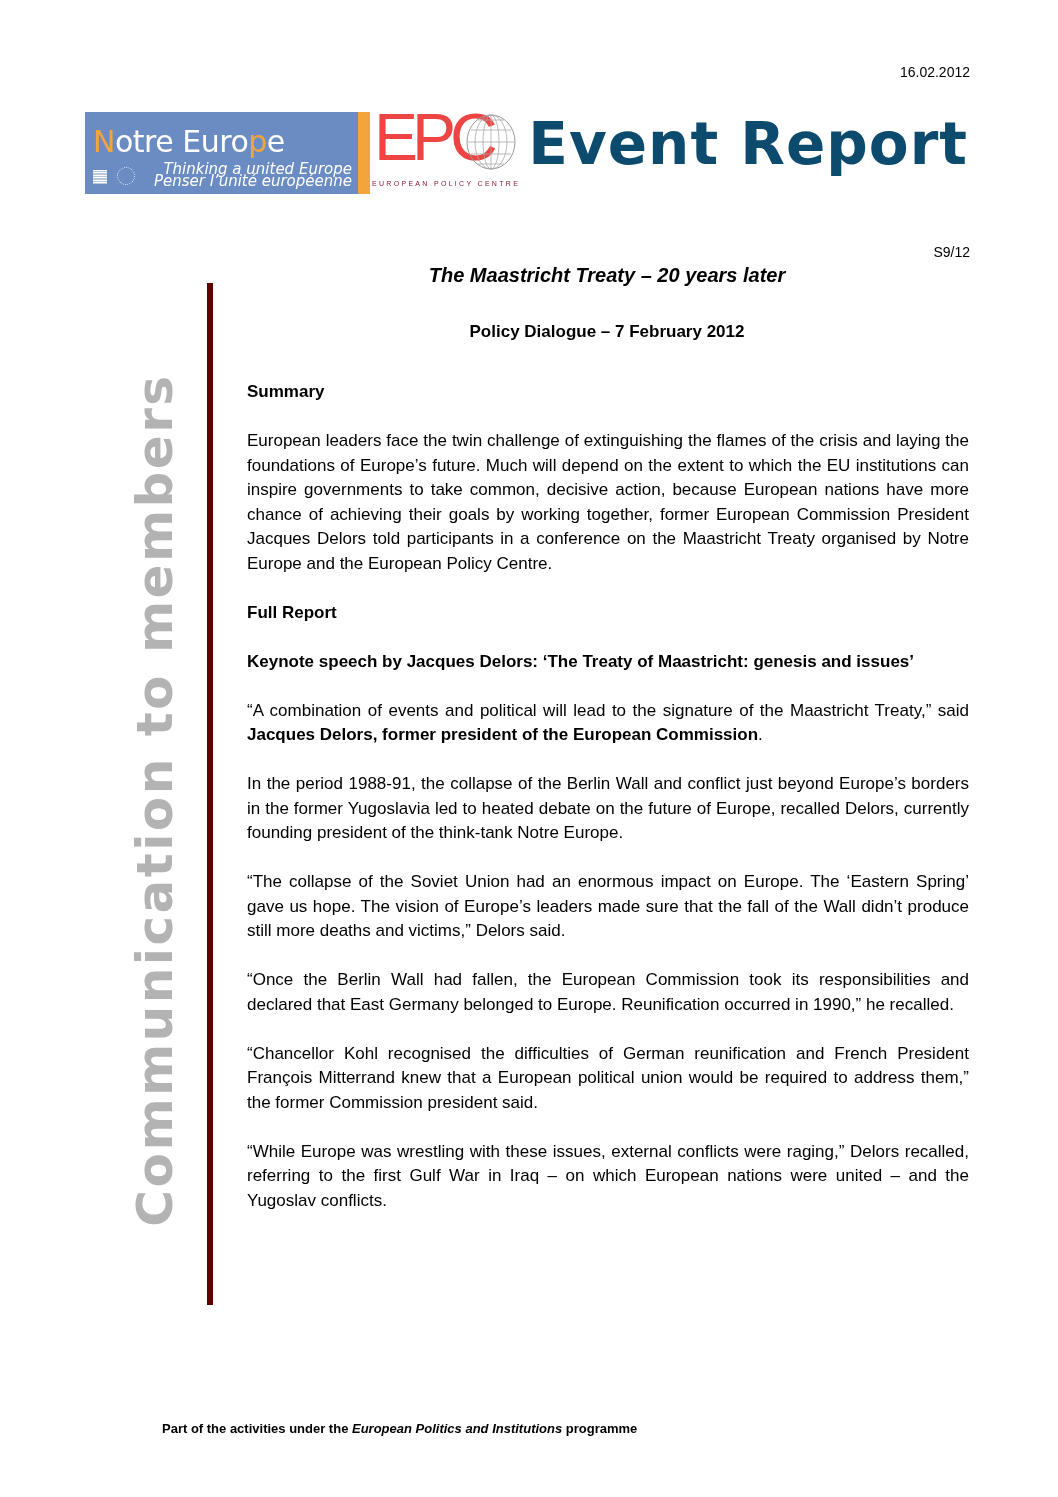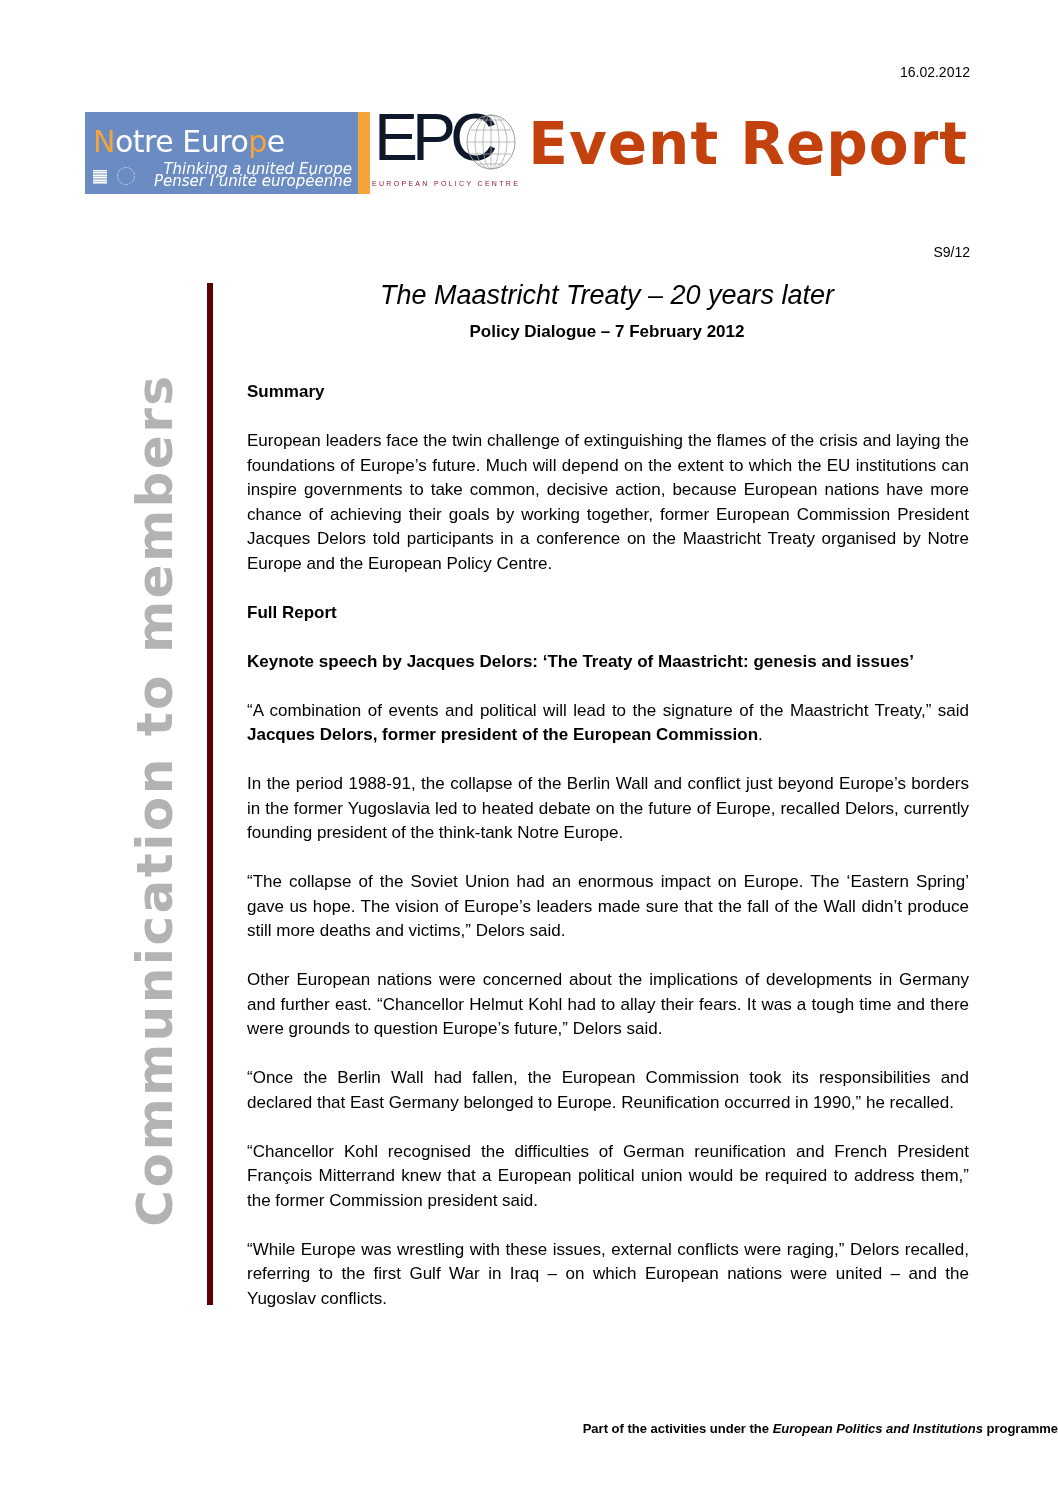--- a/index.html
+++ b/index.html
@@ -15,46 +15,46 @@
   #ne-logo .name .acc { color: #f3a53c; }
   #ne-logo .tag { position: absolute; right: 18px; top: 51px; font-size: 15px; color: #ffffff;
                   font-style: italic; text-align: right; line-height: 12px; font-family: "DejaVu Sans", sans-serif; }
   #ne-logo .doc-icon { position: absolute; left: 8px; top: 58px; width: 14px; height: 14px;
                        background: repeating-linear-gradient(#fff 0 1px, #b8c6e0 1px 2.5px); }
   #ne-logo .stars-icon { position: absolute; left: 32px; top: 55px; width: 16px; height: 16px;
                          border: 1.5px dotted #e6ecf6; border-radius: 50%; }
 
   
   #epc-logo { left: 370px; top: 110px; width: 160px; height: 82px; }
-  #epc-logo .letters { position: absolute; left: 4px; top: -8px; font-size: 66px; color: #0f172a;
+  #epc-logo .letters { position: absolute; left: 4px; top: -8px; font-size: 66px; color: #ef4444;
                        font-family: "Liberation Sans", sans-serif; letter-spacing: -6px; line-height: 70px; }
   #epc-logo svg { position: absolute; left: 94px; top: 2px; }
   #epc-logo .sub { position: absolute; left: 2px; top: 70px; font-size: 7px; letter-spacing: 2.3px; color: #8c1a34;
                    white-space: nowrap; font-family: "Liberation Sans", sans-serif; }
 
-  #event-report { right: 90px; top: 110px; font-size: 58px; font-weight: bold; color: #c2410c;
+  #event-report { right: 90px; top: 110px; font-size: 58px; font-weight: bold; color: #0c4a6e;
                   font-family: "DejaVu Sans", sans-serif; letter-spacing: 1px; }
   #date { right: 88px; top: 64px; font-size: 14px; }
   #ref { right: 88px; top: 244px; font-size: 14px; }
 
-  #title { left: 246px; width: 722px; top: 280px; text-align: center; font-size: 27px;
-           font-weight: normal; font-style: italic; }
+  #title { left: 246px; width: 722px; top: 264px; text-align: center; font-size: 20px;
+           font-weight: bold; font-style: italic; }
   #subtitle { left: 246px; width: 722px; top: 322px; text-align: center; font-size: 17px; font-weight: bold; }
 
   #sidebar-bar { left: 207px; top: 283px; width: 6px; height: 1022px; background: #5e0000; }
   #sidebar-text { left: 155px; top: 800px; transform: translate(-50%, -50%) rotate(-90deg);
                   font-size: 50px; font-weight: bold; color: #b3b3b3; white-space: nowrap;
                   font-family: "DejaVu Sans", sans-serif; letter-spacing: 2.5px; }
 
   #content { left: 247px; top: 380px; width: 722px; font-size: 17px; line-height: 24.5px; }
   #content p { margin: 0 0 24.5px 0; text-align: justify; }
   #content .h { font-weight: bold; }
   #content .kh { font-weight: bold; }
 
-  #footer { left: 0; width: 1058px; top: 1421px; text-align: right; font-size: 13px; font-weight: bold;
+  #footer { left: 0; width: 1058px; top: 1421px; text-align: left; font-size: 13px; font-weight: bold;
             padding-left: 162px; box-sizing: border-box; }
   #footer em { font-style: italic; }
 </style>
 </head>
 <body>
 
 <div id="ne-logo" class="abs">
   <div class="name"><span class="acc">N</span><span>otre Euro</span><span class="acc">p</span><span>e</span></div>
   <div class="doc-icon"></div>
   <div class="stars-icon"></div>
@@ -92,19 +92,18 @@
 <div id="subtitle" class="abs">Policy Dialogue – 7 February 2012</div>
 
 <div id="content" class="abs">
   <p class="h">Summary</p>
   <p>European leaders face the twin challenge of extinguishing the flames of the crisis and laying the foundations of Europe’s future. Much will depend on the extent to which the EU institutions can inspire governments to take common, decisive action, because European nations have more chance of achieving their goals by working together, former European Commission President Jacques Delors told participants in a conference on the Maastricht Treaty organised by Notre Europe and the European Policy Centre.</p>
   <p class="h">Full Report</p>
   <p class="kh">Keynote speech by Jacques Delors: ‘The Treaty of Maastricht: genesis and issues’</p>
   <p><span>“A combination of events and political will lead to the signature of the Maastricht Treaty,” said </span><b>Jacques Delors, former president of the European Commission</b><span>.</span></p>
   <p>In the period 1988-91, the collapse of the Berlin Wall and conflict just beyond Europe’s borders in the former Yugoslavia led to heated debate on the future of Europe, recalled Delors, currently founding president of the think-tank Notre Europe.</p>
   <p>“The collapse of the Soviet Union had an enormous impact on Europe. The ‘Eastern Spring’ gave us hope. The vision of Europe’s leaders made sure that the fall of the Wall didn’t produce still more deaths and victims,” Delors said.</p>
-  <p>Other European nations were concerned about the implications of developments in Germany and further east. “Chancellor Helmut Kohl had to allay their fears. It was a tough time and there were grounds to question Europe’s future,” Delors said.</p>
   <p>“Once the Berlin Wall had fallen, the European Commission took its responsibilities and declared that East Germany belonged to Europe. Reunification occurred in 1990,” he recalled.</p>
   <p>“Chancellor Kohl recognised the difficulties of German reunification and French President François Mitterrand knew that a European political union would be required to address them,” the former Commission president said.</p>
   <p>“While Europe was wrestling with these issues, external conflicts were raging,” Delors recalled, referring to the first Gulf War in Iraq – on which European nations were united – and the Yugoslav conflicts.</p>
 </div>
 
 <div id="footer" class="abs"><span>Part of the activities under the </span><em>European Politics and Institutions</em><span> programme</span></div>
 
 </body></html>

